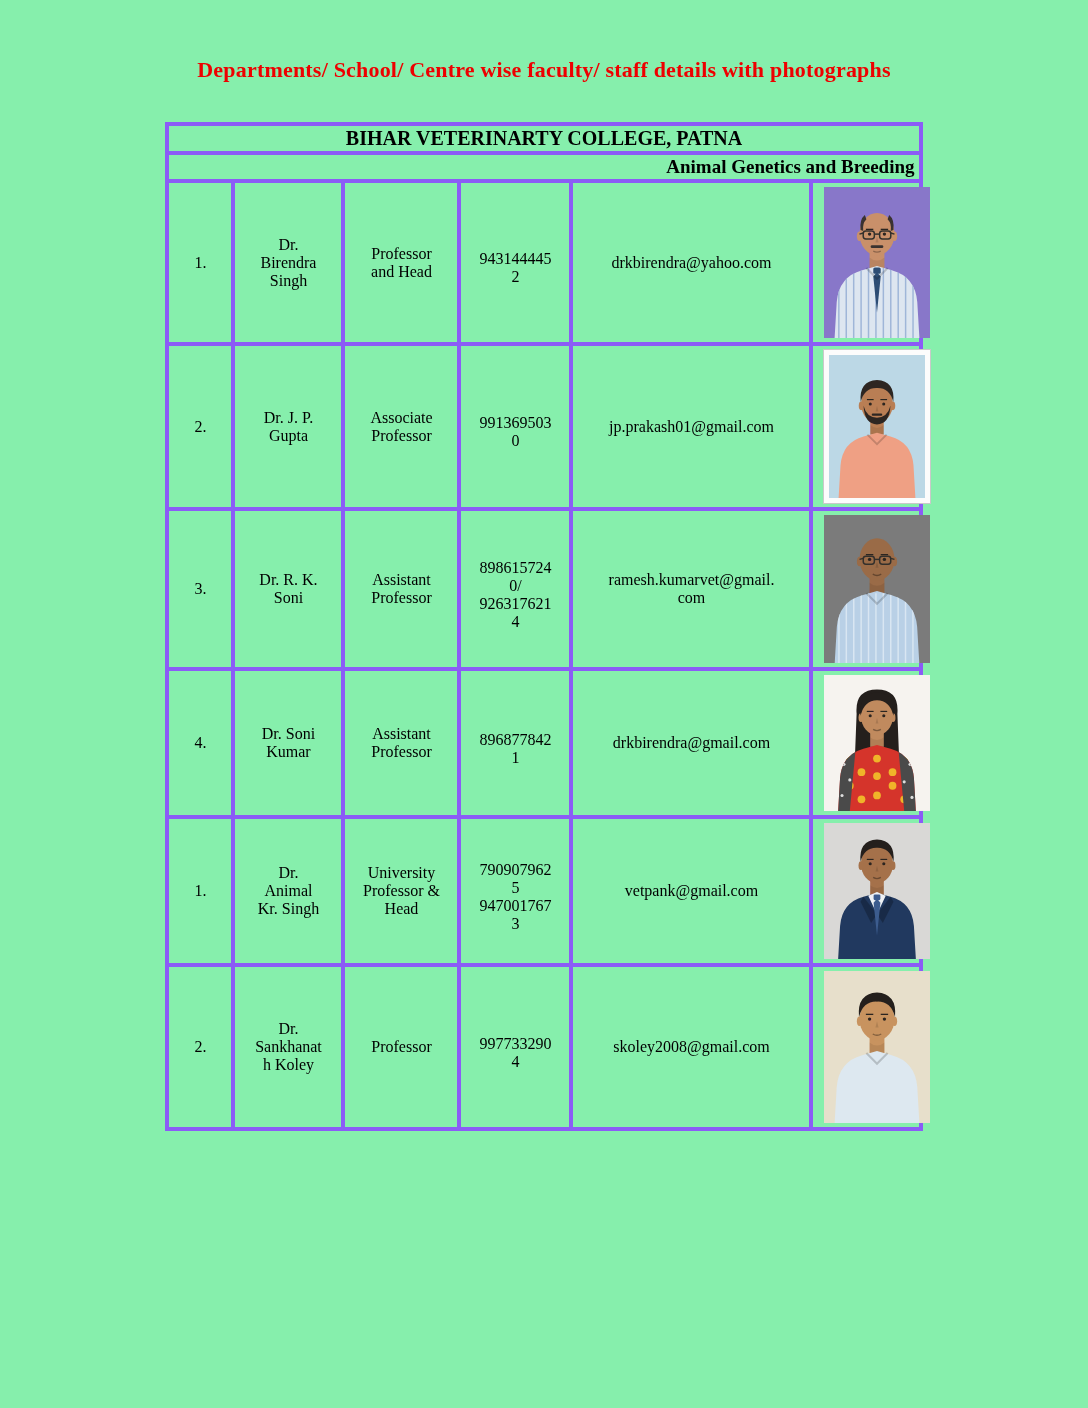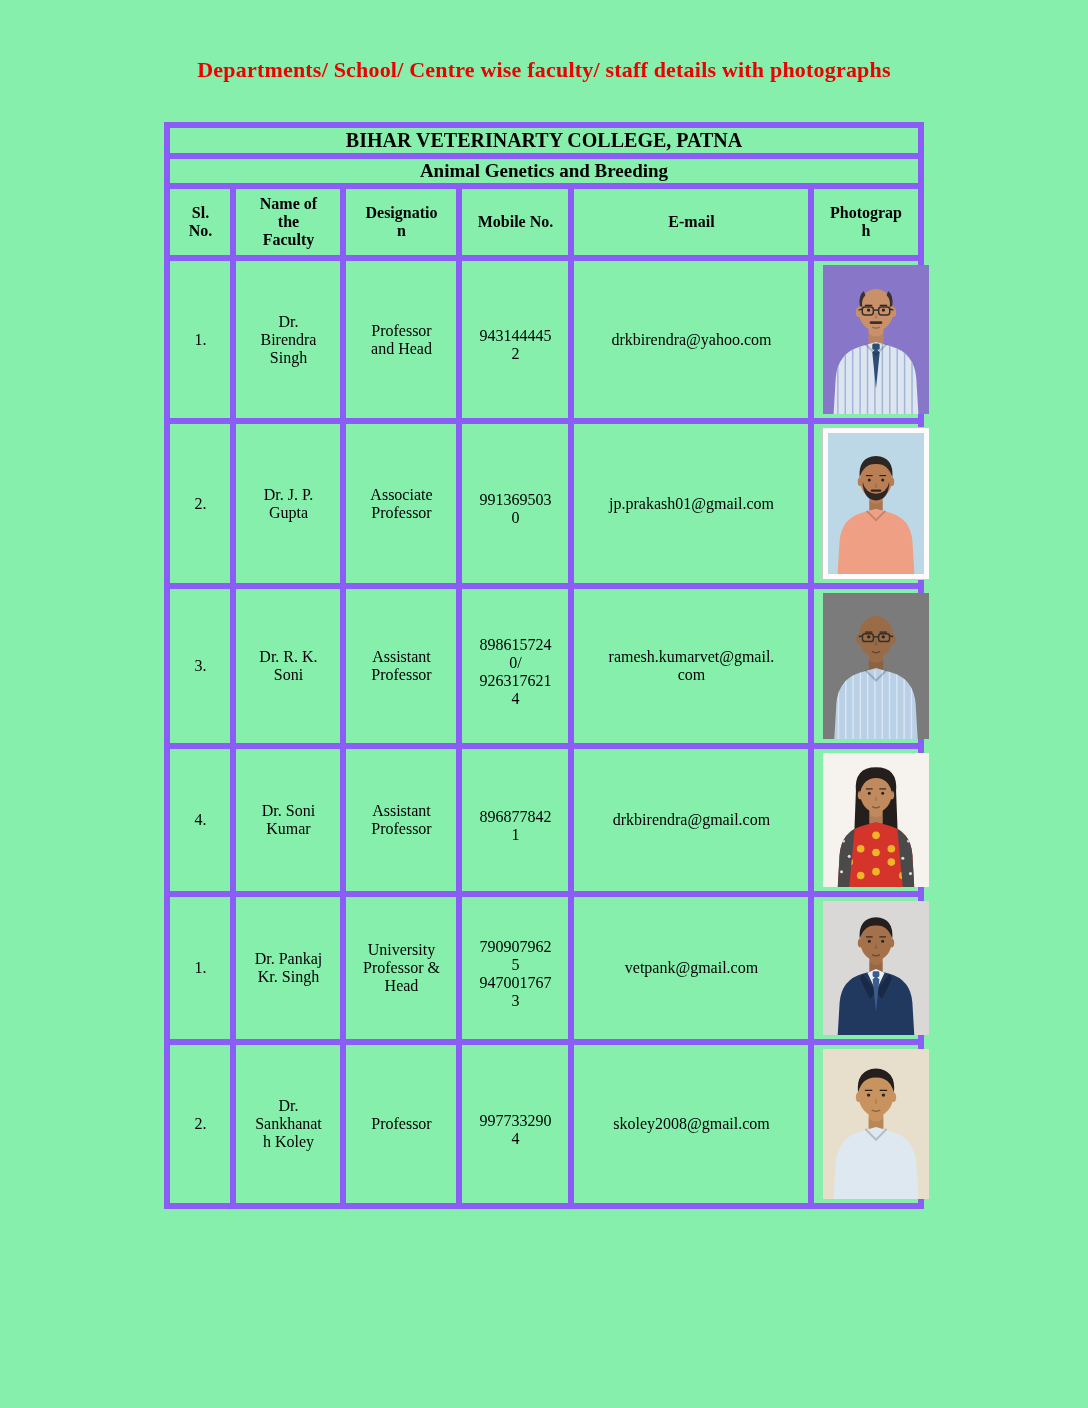--- a/index.html
+++ b/index.html
@@ -19,24 +19,24 @@
     letter-spacing:0.2px;
   }
 
   table.faculty-table {
     width:753px;
     margin:39px auto 0 auto;
     border-collapse:collapse;
     table-layout:fixed;
     border:3px solid #000;
   }
-  td, th { border:6px solid #8b5cf6; text-align:center; vertical-align:middle; padding:2px 6px; }
+  td, th { border:4px solid #8b5cf6; text-align:center; vertical-align:middle; padding:2px 6px; }
 
   tr.college-row td { height:29px; font-size:20px; font-weight:bold; padding:1px 4px; }
-  tr.section-row td { height:25px; font-size:19px; font-weight:bold; padding:1px 4px; }
+  tr.section-row td { height:25px; font-size:19px; font-weight:bold; padding:1px 4px;text-align:right; }
   tr.header-row th { height:72px; font-size:16px; font-weight:bold; }
 
   
   tr.rh0 { height:163px; }
   tr.rh1 { height:165px; }
   tr.rh2 { height:160px; }
   tr.rh3 { height:148px; }
   tr.rh4 { height:148px; }
   tr.rh5 { height:164px; }
 
@@ -79,28 +79,20 @@
     </colgroup>
     <tbody id="faculty-tbody">
       <tr class="college-row">
         <td colspan="6">BIHAR VETERINARTY COLLEGE, PATNA</td>
       </tr>
 
   <tr class="section-row">
     <td colspan="6"><span>Animal Genetics and Breeding</span></td>
   </tr>
 
-  <tr class="header-row">
-    <th class="c-sl"><span>Sl. No.</span></th>
-    <th class="c-name"><span>Name of the Faculty</span></th>
-    <th class="c-desig"><span>Designation</span></th>
-    <th class="c-mobile"><span>Mobile No.</span></th>
-    <th class="c-email"><span>E-mail</span></th>
-    <th class="c-photo"><span>Photograph</span></th>
-  </tr>
 
   <tr class="data-row rh0">
     <td class="c-sl"><span class="v-sl">1.</span></td>
     <td class="c-name"><span class="v-name">Dr. Birendra Singh</span></td>
     <td class="c-desig"><span class="v-desig">Professor and Head</span></td>
     <td class="c-mobile"><span class="v-mobile">9431444452</span></td>
     <td class="c-email"><span class="v-email">drkbirendra@yahoo.com</span></td>
     <td class="c-photo">
             <div class="photo" style="background: rgb(136, 119, 201);">
               <svg viewBox="0 0 100 140" preserveAspectRatio="xMidYMax meet" xmlns="http://www.w3.org/2000/svg">
@@ -309,21 +301,21 @@
                 <path d="M50 44 l-1.5 6 h3 z" fill="rgba(0,0,0,0.12)"></path>
                 <path d="M46 56 q4 2.5 8 0" stroke="rgba(0,0,0,0.35)" stroke-width="1.3" fill="none"></path>
               </svg>
             </div>
           </td>
   </tr>
 
 
   <tr class="data-row rh4">
     <td class="c-sl"><span class="v-sl">1.</span></td>
-    <td class="c-name"><span class="v-name">Dr. Pankaj Kr. Singh</span></td>
+    <td class="c-name"><span class="v-name">Dr. Animal Kr. Singh</span></td>
     <td class="c-desig"><span class="v-desig">University Professor &amp; Head</span></td>
     <td class="c-mobile"><span class="v-mobile">7909079625
 9470017673</span></td>
     <td class="c-email"><span class="v-email">vetpank@gmail.com</span></td>
     <td class="c-photo">
             <div class="photo" style="background: rgb(217, 216, 214);">
               <svg viewBox="0 0 100 140" preserveAspectRatio="xMidYMax meet" xmlns="http://www.w3.org/2000/svg">
                 <defs>
                   <clipPath id="tc4">
                     <path d="M50 72 L64 76 Q86 82 88 106 L90 140 L10 140 L12 106 Q14 82 36 76 Z"></path>

